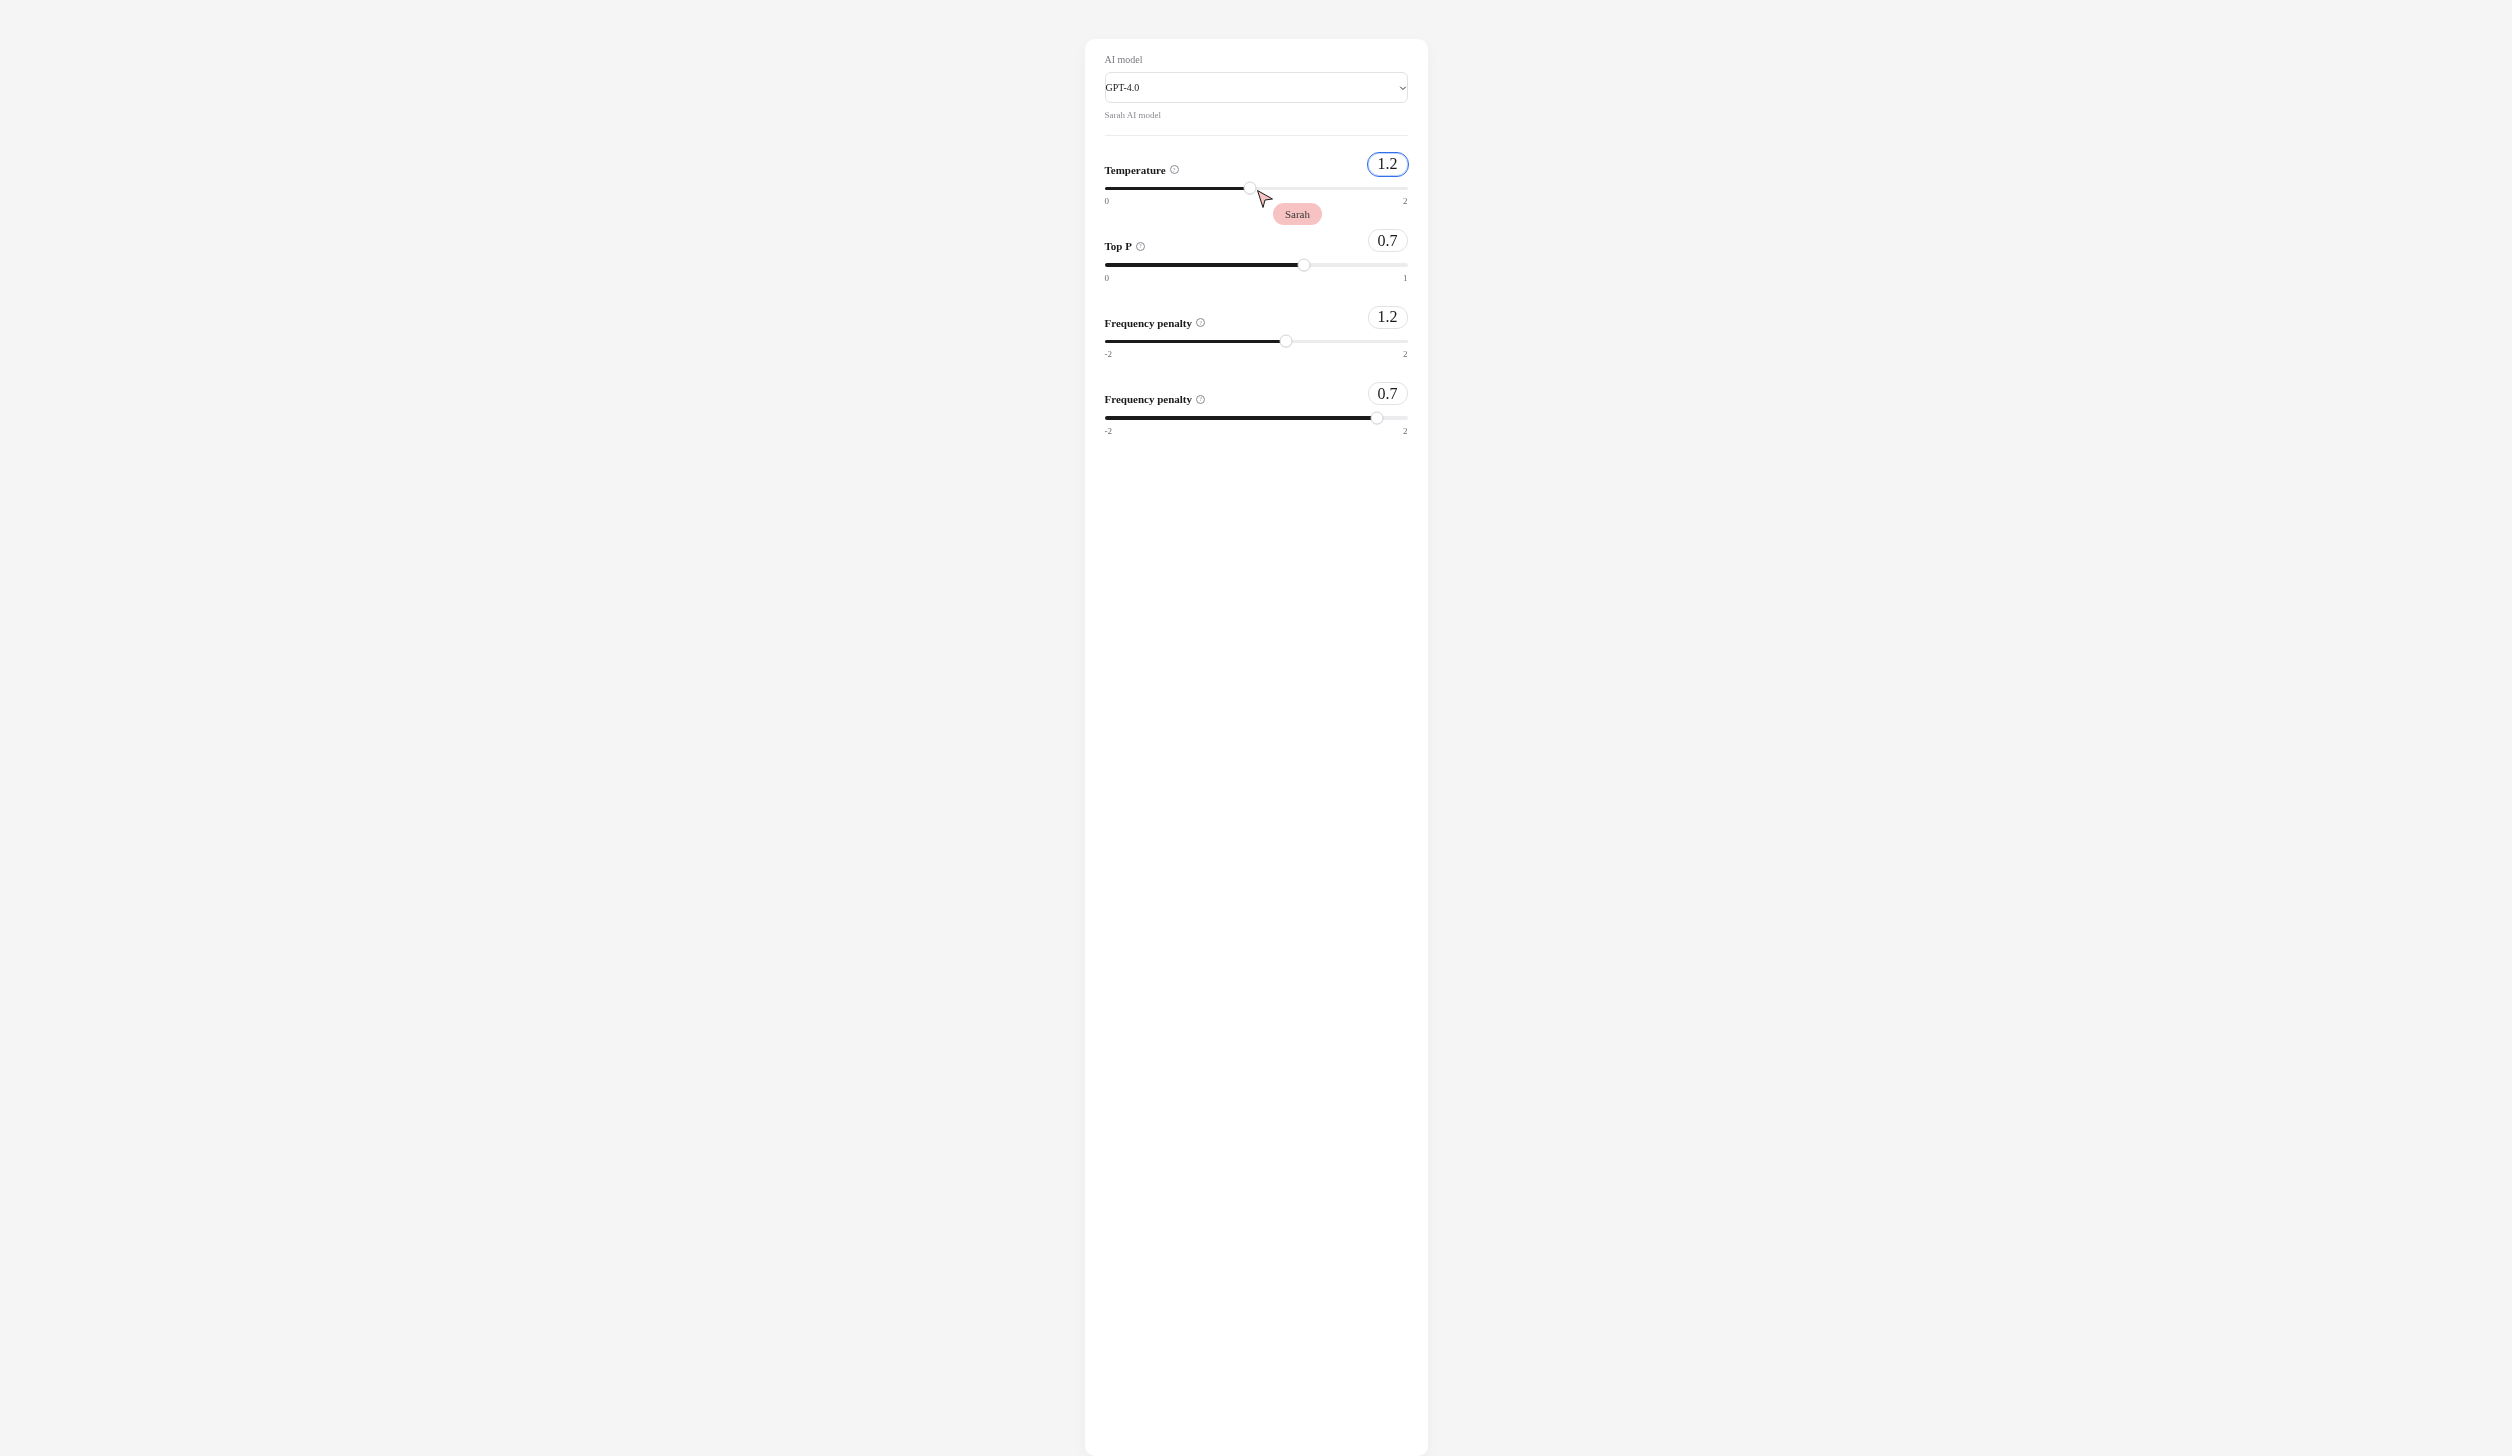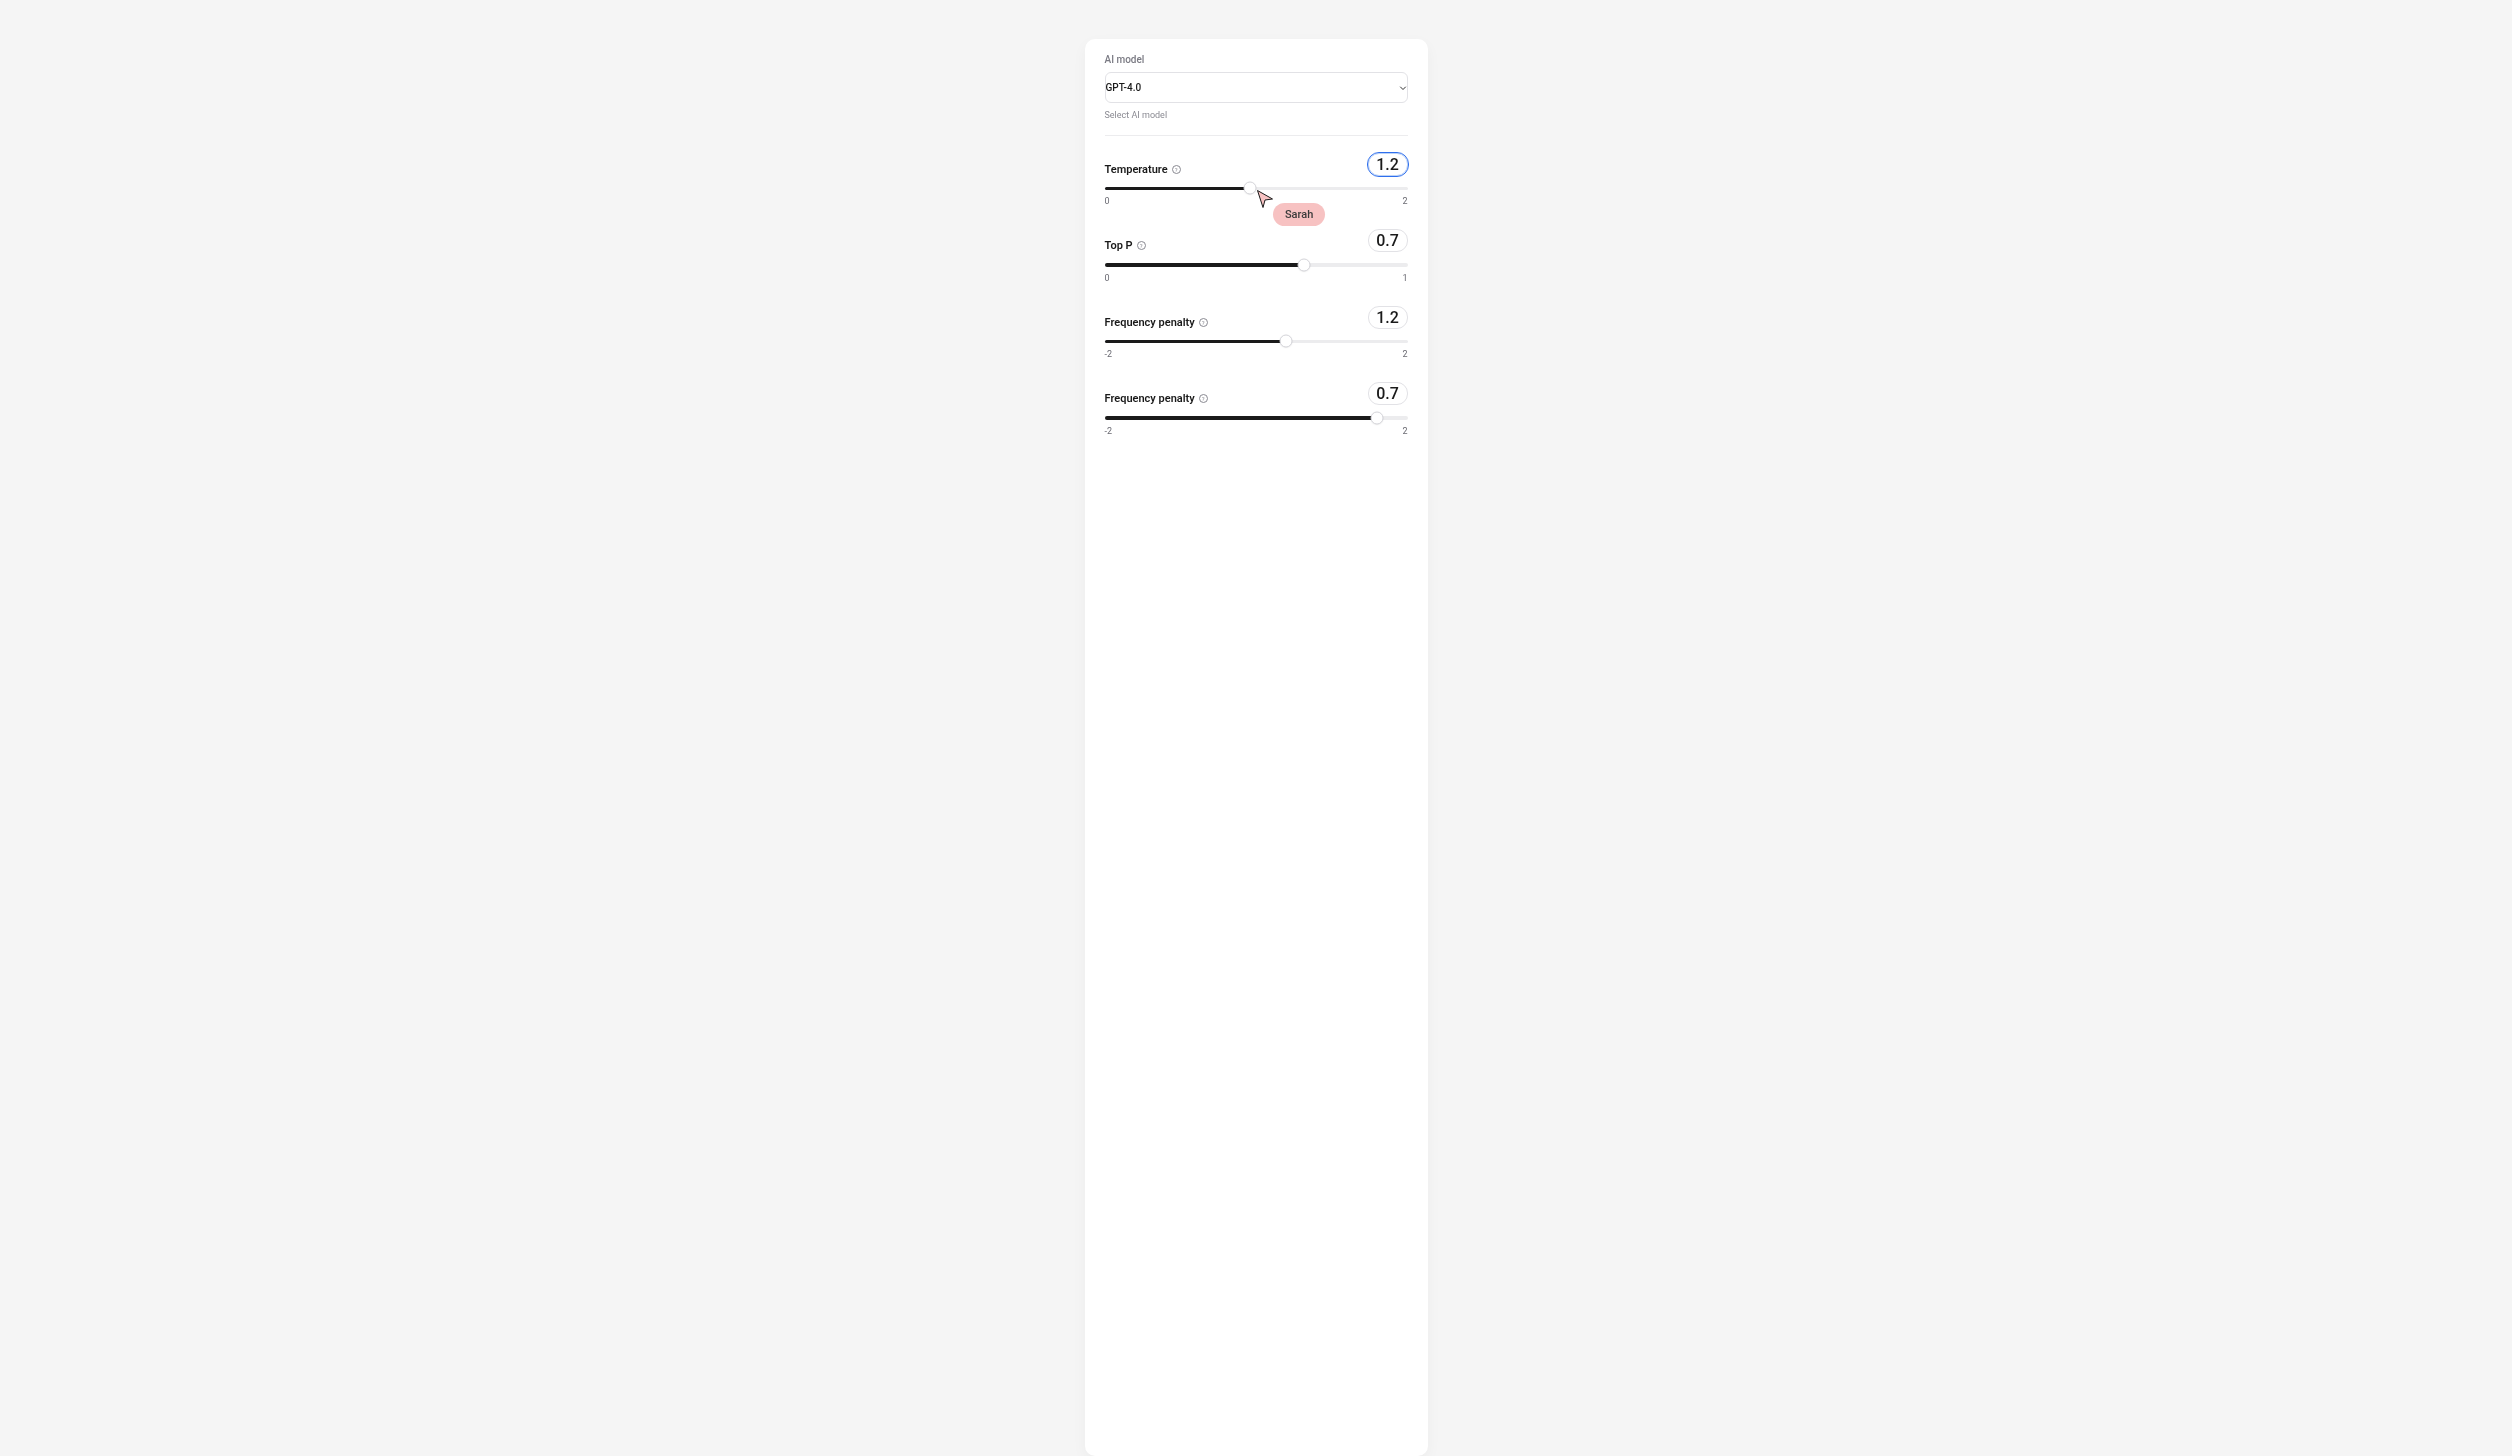--- a/index.html
+++ b/index.html
@@ -12,20 +12,21 @@
     overflow: hidden;
   }
   .card {
     background: #fff;
     width: 343px;
     margin-top: 39px;
     border-radius: 10px;
     padding: 15px 20px 0 20px;
     box-shadow: 0 5px 15px rgba(0,0,0,0.04);
     position: relative;
+    font-family: Liberation Serif, serif;
   }
   .section-label {
     font-size: 10px;
     color: #7a7a83;
     font-weight: 500;
     margin-bottom: 7px;
   }
   .select-box {
     width: 100%;
     height: 31px;
@@ -167,21 +168,21 @@
 
   <div class="select-box">
     <span class="select-value">GPT-4.0</span>
     <span class="chev">
       <svg width="8" height="8" viewBox="0 0 16 16" fill="none">
           <path d="M3 6l5 5 5-5" stroke="#1a1a1a" stroke-width="1.8" stroke-linecap="round" stroke-linejoin="round"></path>
         </svg>
     </span>
   </div>
 
-  <div class="helper">Select AI model</div>
+  <div class="helper">Sarah AI model</div>
 
   <div class="divider"></div>
 
   <div id="params-container">
       <div class="param">
         <div class="param-header">
           <div class="param-label-group">
             <span class="param-label">Temperature</span>
             <span class="help-icon">?</span>
           </div>

